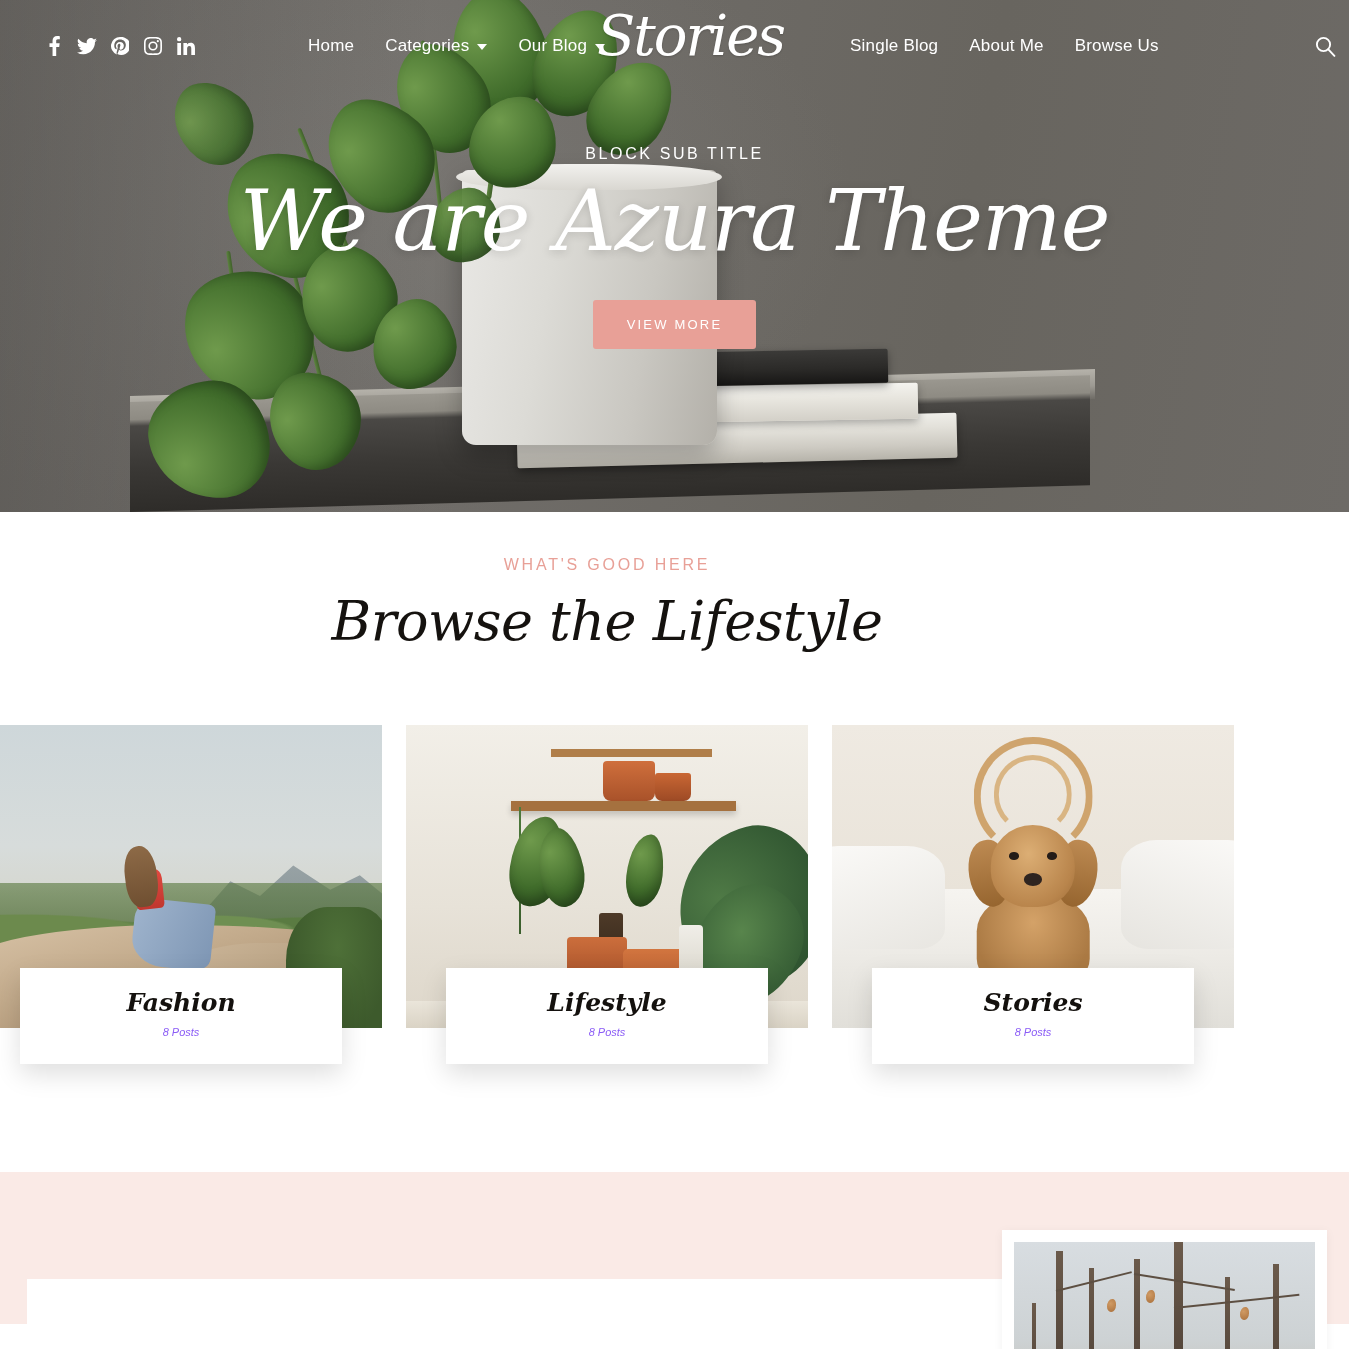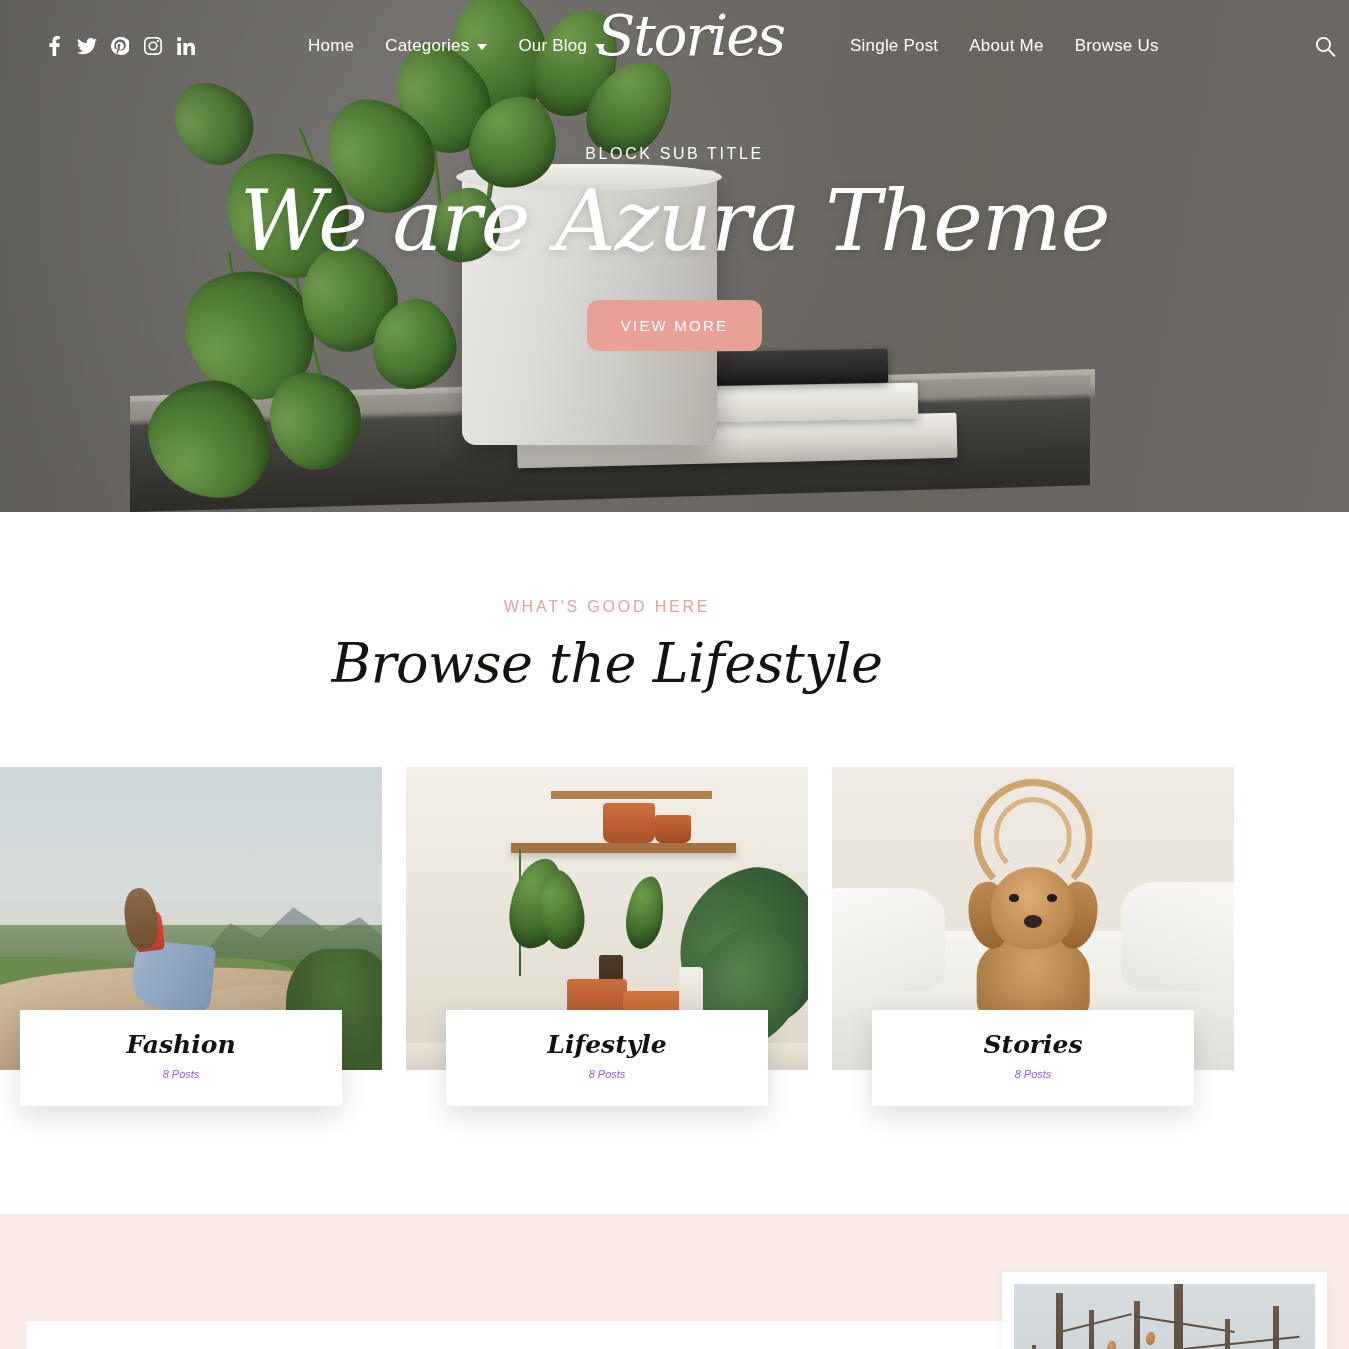--- a/index.html
+++ b/index.html
@@ -191,35 +191,35 @@
     line-height: 1.06;
     font-weight: 400;
     letter-spacing: -1px;
     margin: 0 0 34px 0;
     text-shadow: 0 2px 10px rgba(0,0,0,.16);
   }
   .btn-view {
     display: inline-block;
     background: #e8a097;
     color: #ffffff;
-    font-size: 15px;
+    font-size: 13px;
     letter-spacing: 2.2px;
     padding: 17px 34px;
-    border-radius: 12px;
+    border-radius: 3px;
     cursor: pointer;
     border: none;
     font-family: "Liberation Sans", sans-serif;
   }
 
   
   .categories-section {
     position: relative;
     width: 1214px;
     background: #ffffff;
-    padding-top: 86px;
+    padding-top: 44px;
     box-sizing: border-box;
   }
   .sec-eyebrow {
     text-align: center;
     color: #e8a097;
     font-size: 16px;
     letter-spacing: 2.8px;
     font-weight: 500;
     margin-bottom: 16px;
   }
@@ -490,21 +490,21 @@
         <span class="nav-item">
           <span>Our Blog</span>
           <span class="caret"></span>
         </span>
       </nav>
 
       <a class="brand">Stories</a>
 
       <nav class="nav-right">
         <span class="nav-item">
-          <span>Single Post</span>
+          <span>Single Blog</span>
         </span>
         <span class="nav-item">
           <span>About Me</span>
         </span>
         <span class="nav-item">
           <span>Browse Us</span>
         </span>
       </nav>
 
       <span class="search-btn">

